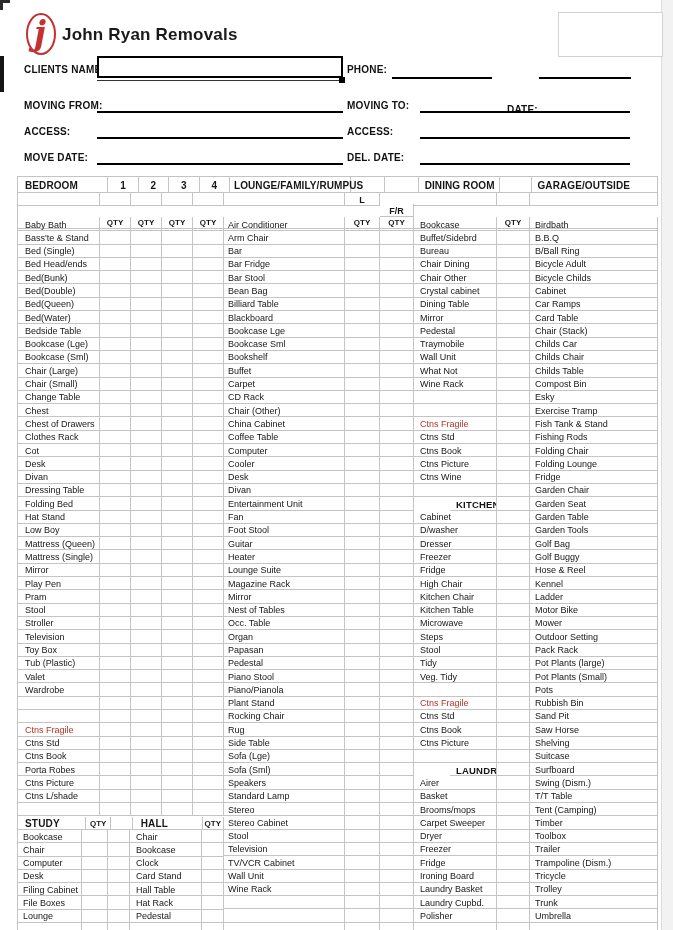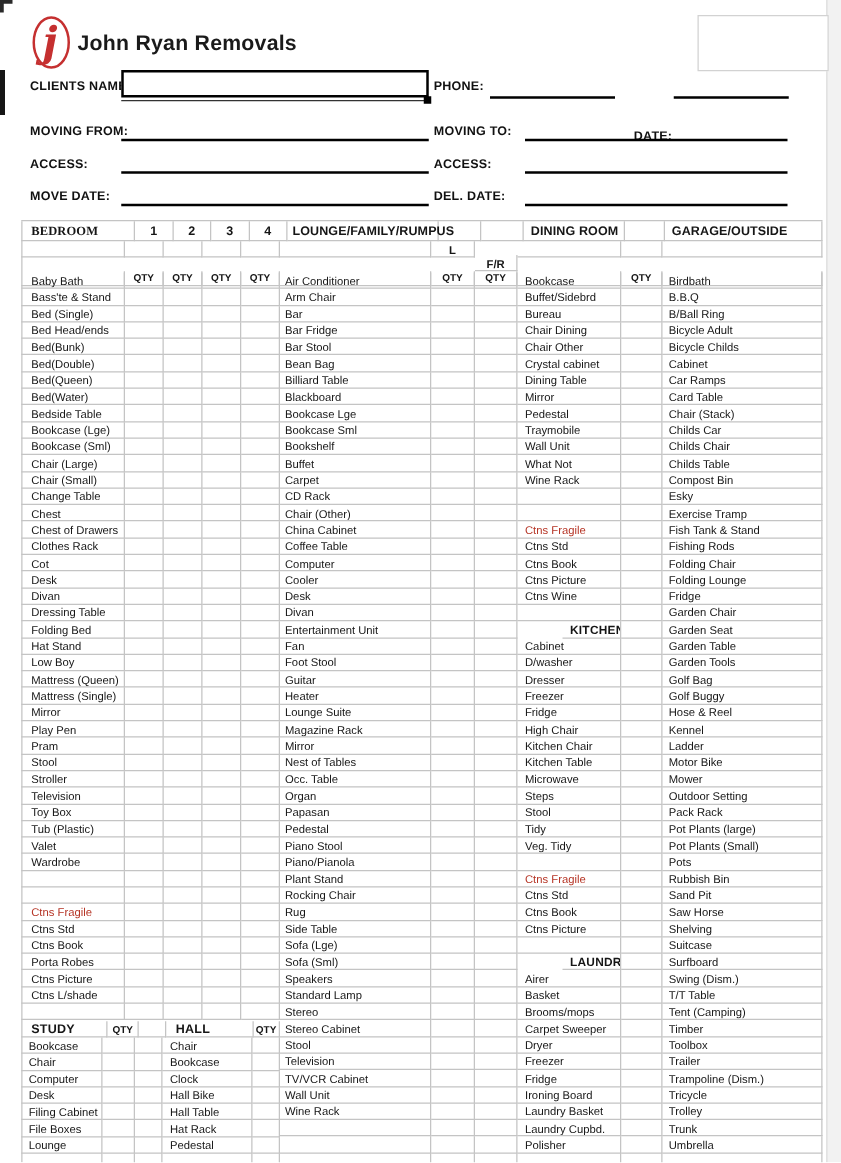--- a/index.html
+++ b/index.html
@@ -91,21 +91,21 @@
   <div class="flabel" style="left:24px;top:152px;">MOVE DATE:</div>
   <div class="uline" style="left:97px;top:163px;width:246px;"></div>
   <div class="flabel" style="left:347px;top:152px;">DEL. DATE:</div>
   <div class="uline" style="left:420px;top:163px;width:210px;"></div>
 
   <div class="hline-top"></div>
   <div class="vline"></div>
 
   <div class="band">
     <div class="r r1">
-      <div class="c" style="width:93px;padding-left:8px;font-family:Liberation Serif, serif;">BEDROOM</div>
+      <div class="c" style="width:93px;padding-left:8px;">BEDROOM</div>
       <div class="c" style="width:31px;text-align:center;">1</div>
       <div class="c" style="width:31px;text-align:center;">2</div>
       <div class="c" style="width:31px;text-align:center;">3</div>
       <div class="c" style="width:31px;text-align:center;">4</div>
       <div class="c" style="width:121px;padding-left:4px;">LOUNGE/FAMILY/RUMPUS</div>
       <div class="c" style="width:35px;"></div>
       <div class="c" style="width:34px;"></div>
       <div class="c" style="width:83px;padding-left:6px;">DINING ROOM</div>
       <div class="c" style="width:33px;"></div>
       <div class="c" style="width:128px;padding-left:5px;">GARAGE/OUTSIDE</div>
@@ -746,21 +746,21 @@
           <div class="cell"></div>
           <div class="cell"></div>
           <div class="cell"></div>
           <div class="cell"></div>
           <div class="cell"></div>
         </div>
       <div style="width:72px;">
           <div class="row">Chair</div>
           <div class="row">Bookcase</div>
           <div class="row">Clock</div>
-          <div class="row">Hall Bike</div>
+          <div class="row">Card Stand</div>
           <div class="row">Hall Table</div>
           <div class="row">Hat Rack</div>
           <div class="row">Pedestal</div>
           <div class="row"></div>
         </div>
       <div style="width:22px;">
           <div class="cell"></div>
           <div class="cell"></div>
           <div class="cell"></div>
           <div class="cell"></div>

